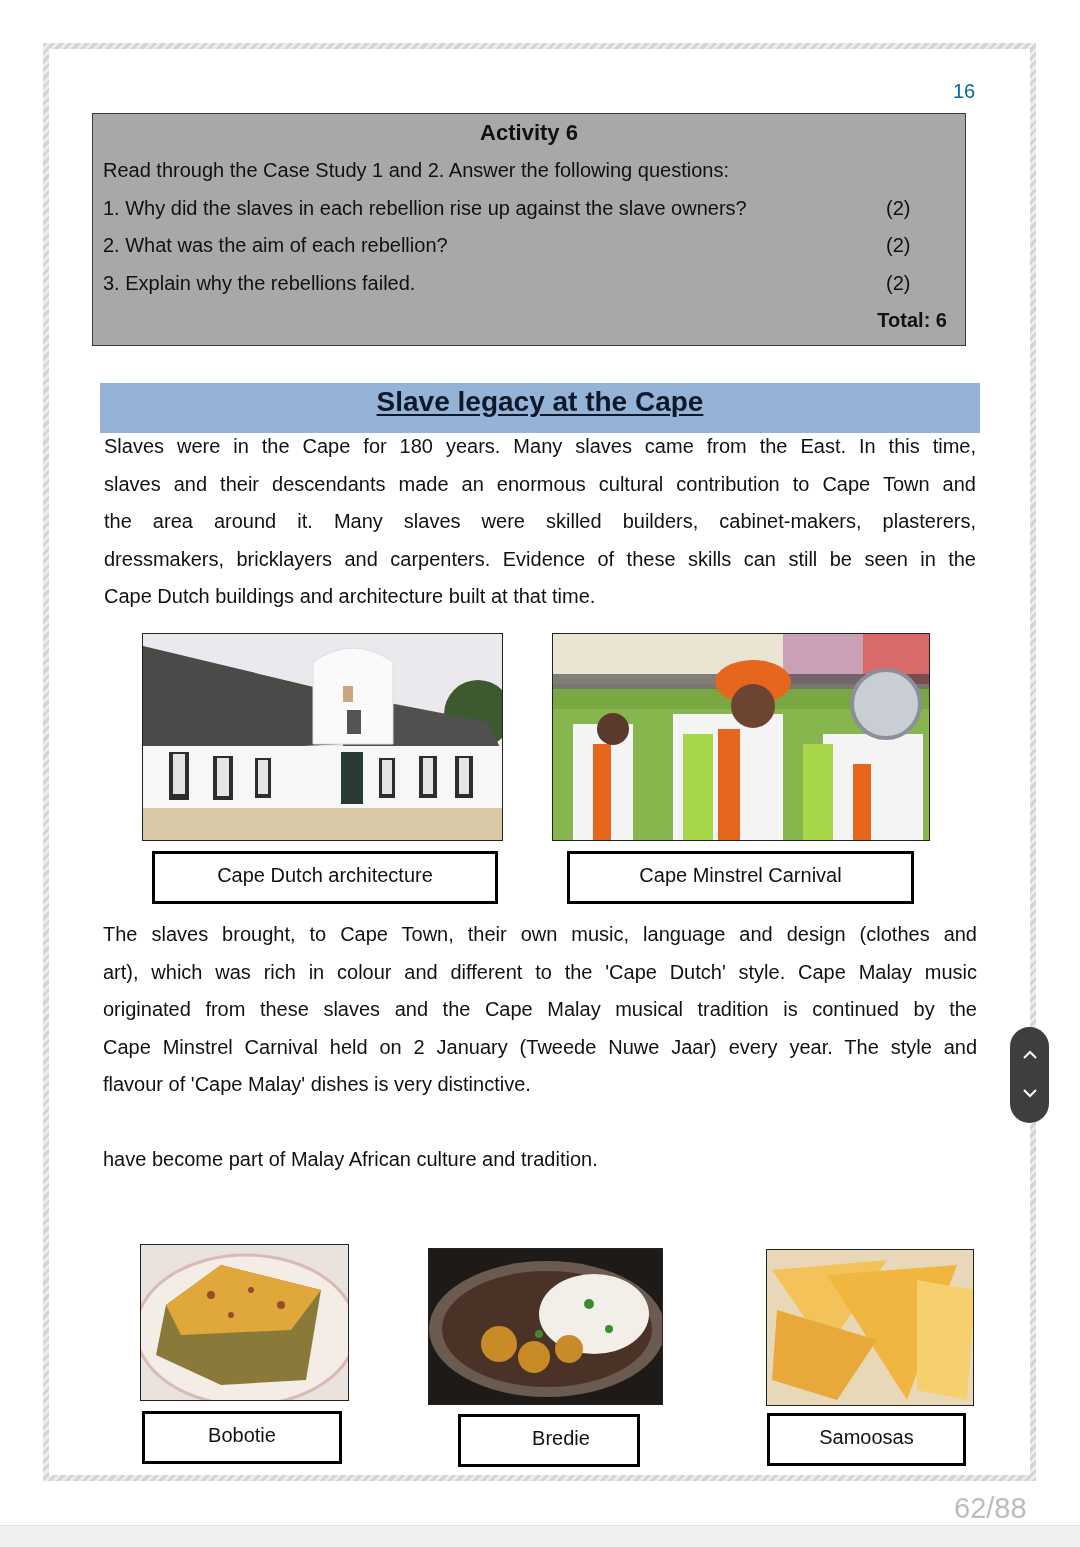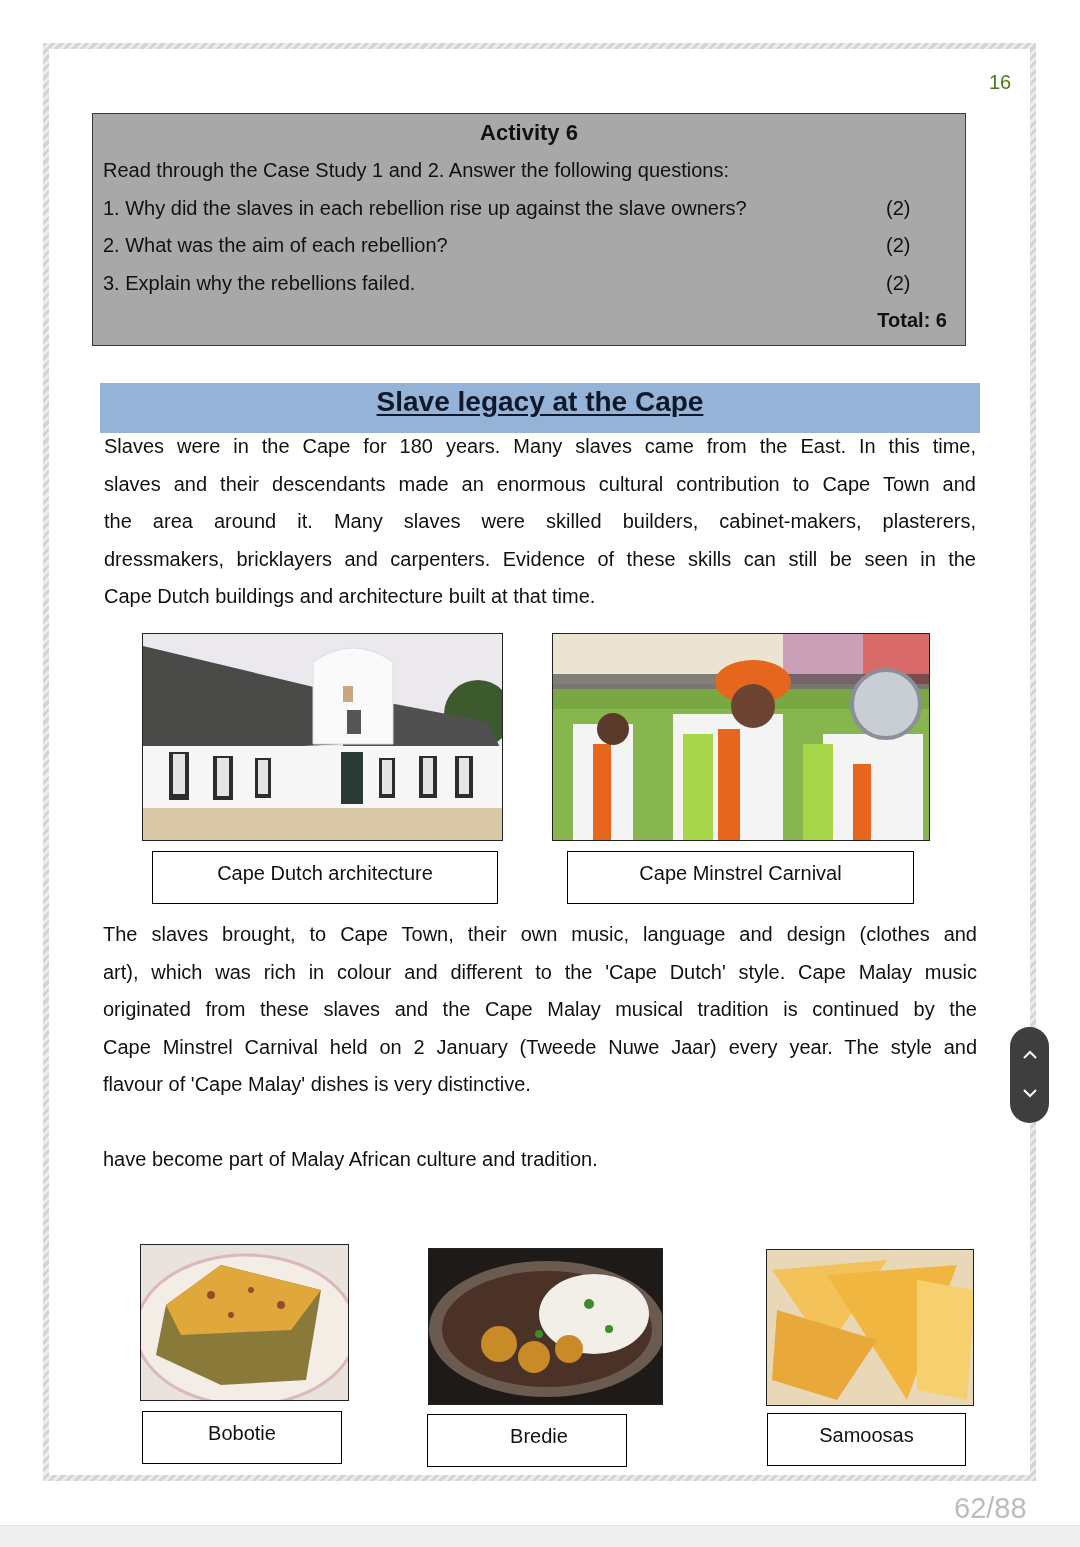--- a/index.html
+++ b/index.html
@@ -10,21 +10,21 @@
     color:#111;
   }
   .page-frame {
     position:absolute; left:43px; top:43px; width:993px; height:1438px;
     box-sizing:border-box;
     border:6px solid transparent;
     background:
       linear-gradient(#fff,#fff) padding-box,
       repeating-linear-gradient(135deg,#d4d4d4 0 3px,#ececec 3px 6px) border-box;
   }
-  .page-number { position:absolute; left:953px; top:71px; font-size:20px; color:#4d7c0f;margin-left:36px; }
+  .page-number { position:absolute; left:953px; top:80px; font-size:20px; color:#0369a1; }
 
   .activity-box {
     position:absolute; left:92px; top:113px; width:874px; height:233px;
     box-sizing:border-box; background:#a8a8a8; border:1px solid #3a3a3a;
   }
   .activity-title { position:absolute; left:0; right:0; top:6px; text-align:center; font-weight:bold; font-size:22px; }
   .activity-line { position:absolute; left:10px; font-size:20px; }
   .activity-mark { position:absolute; left:793px; font-size:20px; }
   .activity-total { position:absolute; right:18px; top:195px; font-size:20px; font-weight:bold; }
 
@@ -38,21 +38,21 @@
   }
 
   .para {
     position:absolute; font-size:20px; line-height:37.5px; text-align:justify;
   }
   .para .ln { display:block; text-align:justify; text-align-last:justify; }
   .para .ln.last { text-align-last:left; }
 
   .photo { position:absolute; box-sizing:border-box; border:1px solid #222; overflow:hidden; }
   .caption-box {
-    position:absolute; box-sizing:border-box; border:1px solid #000000; background:#fff;
+    position:absolute; box-sizing:border-box; border:3px solid #000000; background:#fff;
     text-align:center; font-size:20px;
   }
 
   .scroll-pill {
     position:absolute; left:1010px; top:1027px; width:39px; height:96px;
     background:#3e3e3e; border-radius:20px;
   }
   .scroll-pill .up, .scroll-pill .down {
     position:absolute; left:0; width:39px; height:40px; display:flex; align-items:center; justify-content:center;
   }
@@ -200,21 +200,21 @@
 <div class="photo" style="left:766px; top:1249px; width:208px; height:157px;" title="Fried samoosas">
   <svg width="208" height="157" viewBox="0 0 208 157">
     <rect width="208" height="157" fill="#e9d8b8"></rect>
     <polygon points="5,20 120,10 60,100" fill="#f3c35a"></polygon>
     <polygon points="60,25 190,15 140,150" fill="#f0b640"></polygon>
     <polygon points="10,60 110,90 70,150 5,130" fill="#e8a93a"></polygon>
     <polygon points="150,30 208,40 200,150 150,140" fill="#f6cf6e"></polygon>
   </svg>
 </div>
 <div class="caption-box" style="left:142px; top:1411px; width:200px; height:53px; line-height:42px;">Bobotie</div>
-<div class="caption-box" style="left:427px; top:1414px; width:200px; height:53px; line-height:42px;padding-left:24px;">Bredie</div>
+<div class="caption-box" style="left:458px; top:1414px; width:182px; height:53px; line-height:42px;padding-left:24px;">Bredie</div>
 <div class="caption-box" style="left:767px; top:1413px; width:199px; height:53px; line-height:42px;">Samoosas</div>
 
 <div class="scroll-pill">
   <div class="up">
     <svg width="16" height="10" viewBox="0 0 16 10">
         <polyline points="2,8 8,2 14,8" fill="none" stroke="#fff" stroke-width="2"></polyline>
       </svg>
   </div>
   <div class="down">
     <svg width="16" height="10" viewBox="0 0 16 10">

